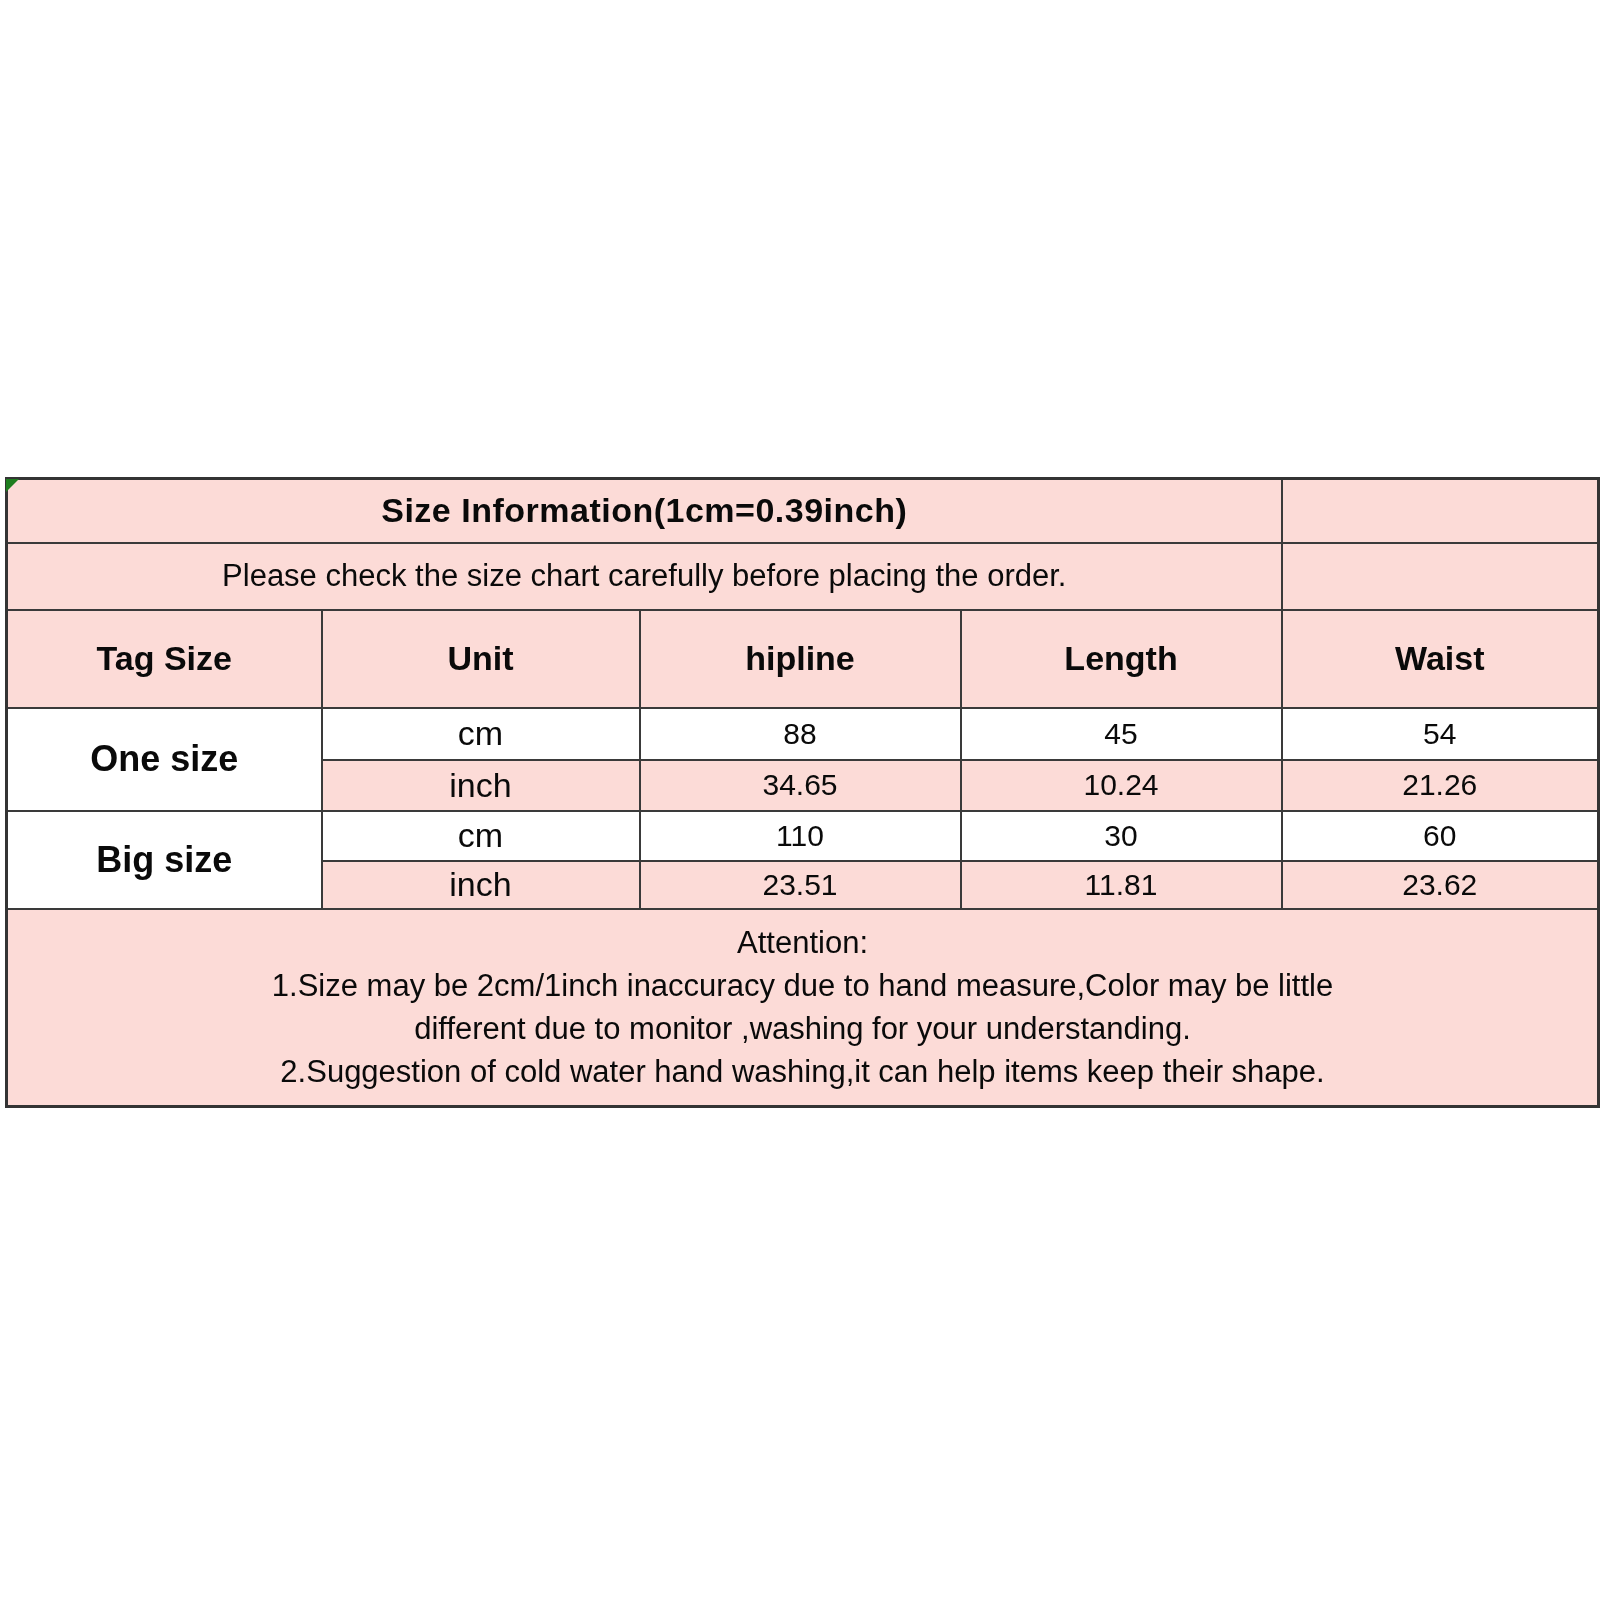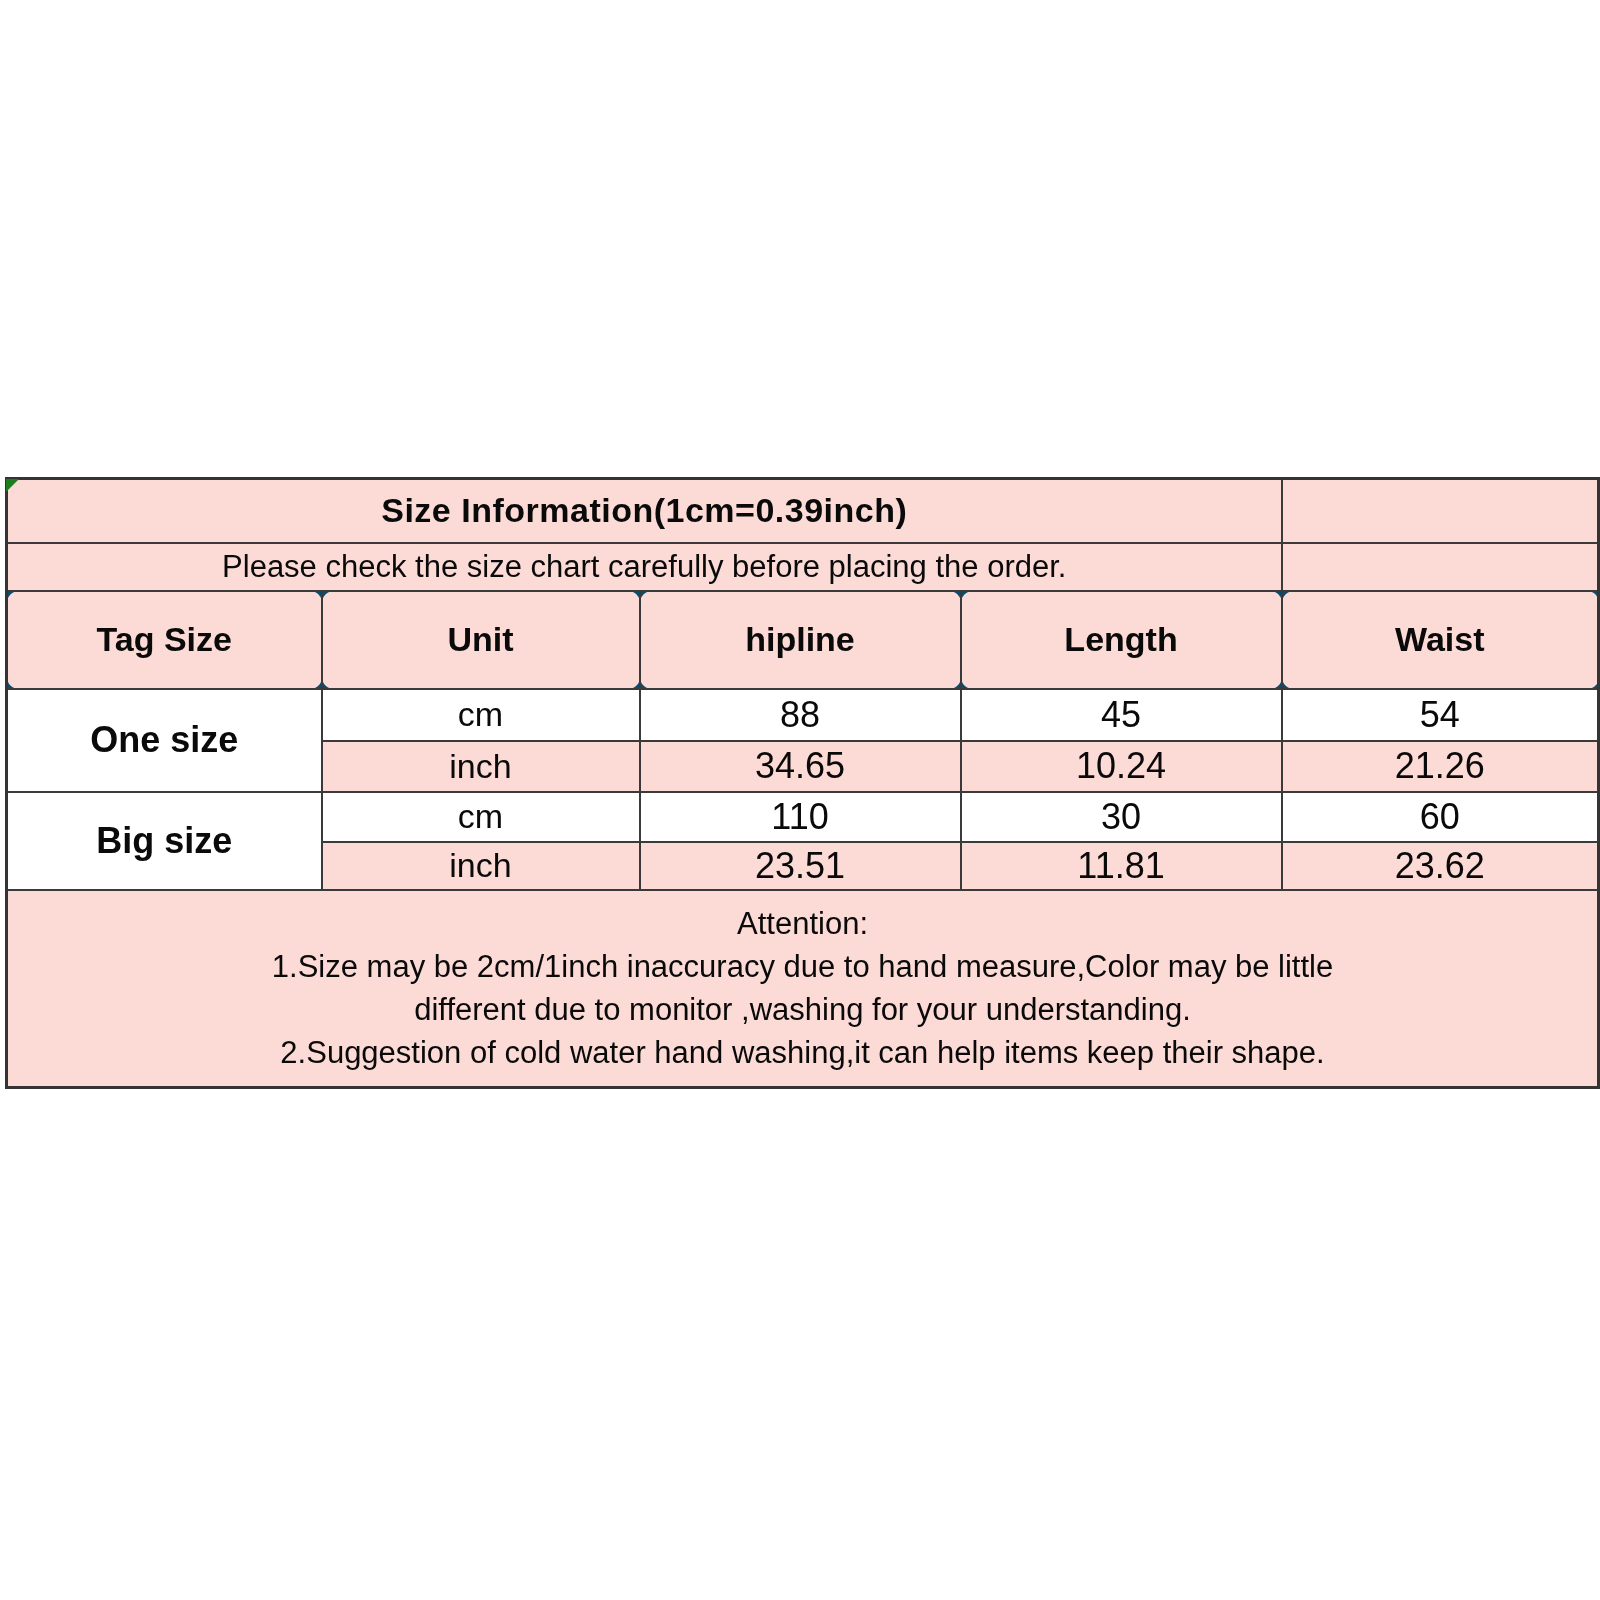--- a/index.html
+++ b/index.html
@@ -32,51 +32,50 @@
     padding: 0;
     overflow: hidden;
   }
   table.size-chart {
     border: 3px solid #343434;
   }
   td.pink { background: #fcdbd7; }
   td.white { background: #ffffff; }
 
   tr.r-title  { height: 64px; }
-  tr.r-sub    { height: 48px; }
+  tr.r-sub    { height: 67px; }
   tr.r-head   { height: 98px; }
   tr.r-cm1    { height: 52px; }
   tr.r-inch1  { height: 51px; }
   tr.r-cm2    { height: 50px; }
   tr.r-inch2  { height: 48px; }
   tr.r-note   { height: 198px; }
 
   .title-text {
     font-size: 34px;
     font-weight: bold;
     letter-spacing: 0.5px;
   }
   .sub-text {
     font-size: 31px;
     font-weight: normal;
   }
   .head-text {
     font-size: 34px;
     font-weight: bold;
-    border-radius: 12px;
   }
   .tag-text {
     font-size: 36px;
     font-weight: bold;
   }
   .unit-text {
     font-size: 34px;
   }
   .num-text {
-    font-size: 36px;
+    font-size: 30px;
   }
   td.note-cell {
     text-align: left;
     vertical-align: top;
     padding: 16px 10px 0 10px;
     font-size: 31px;
     line-height: 43px;
     margin-left: 16px;
   }
   .corner-marker {

